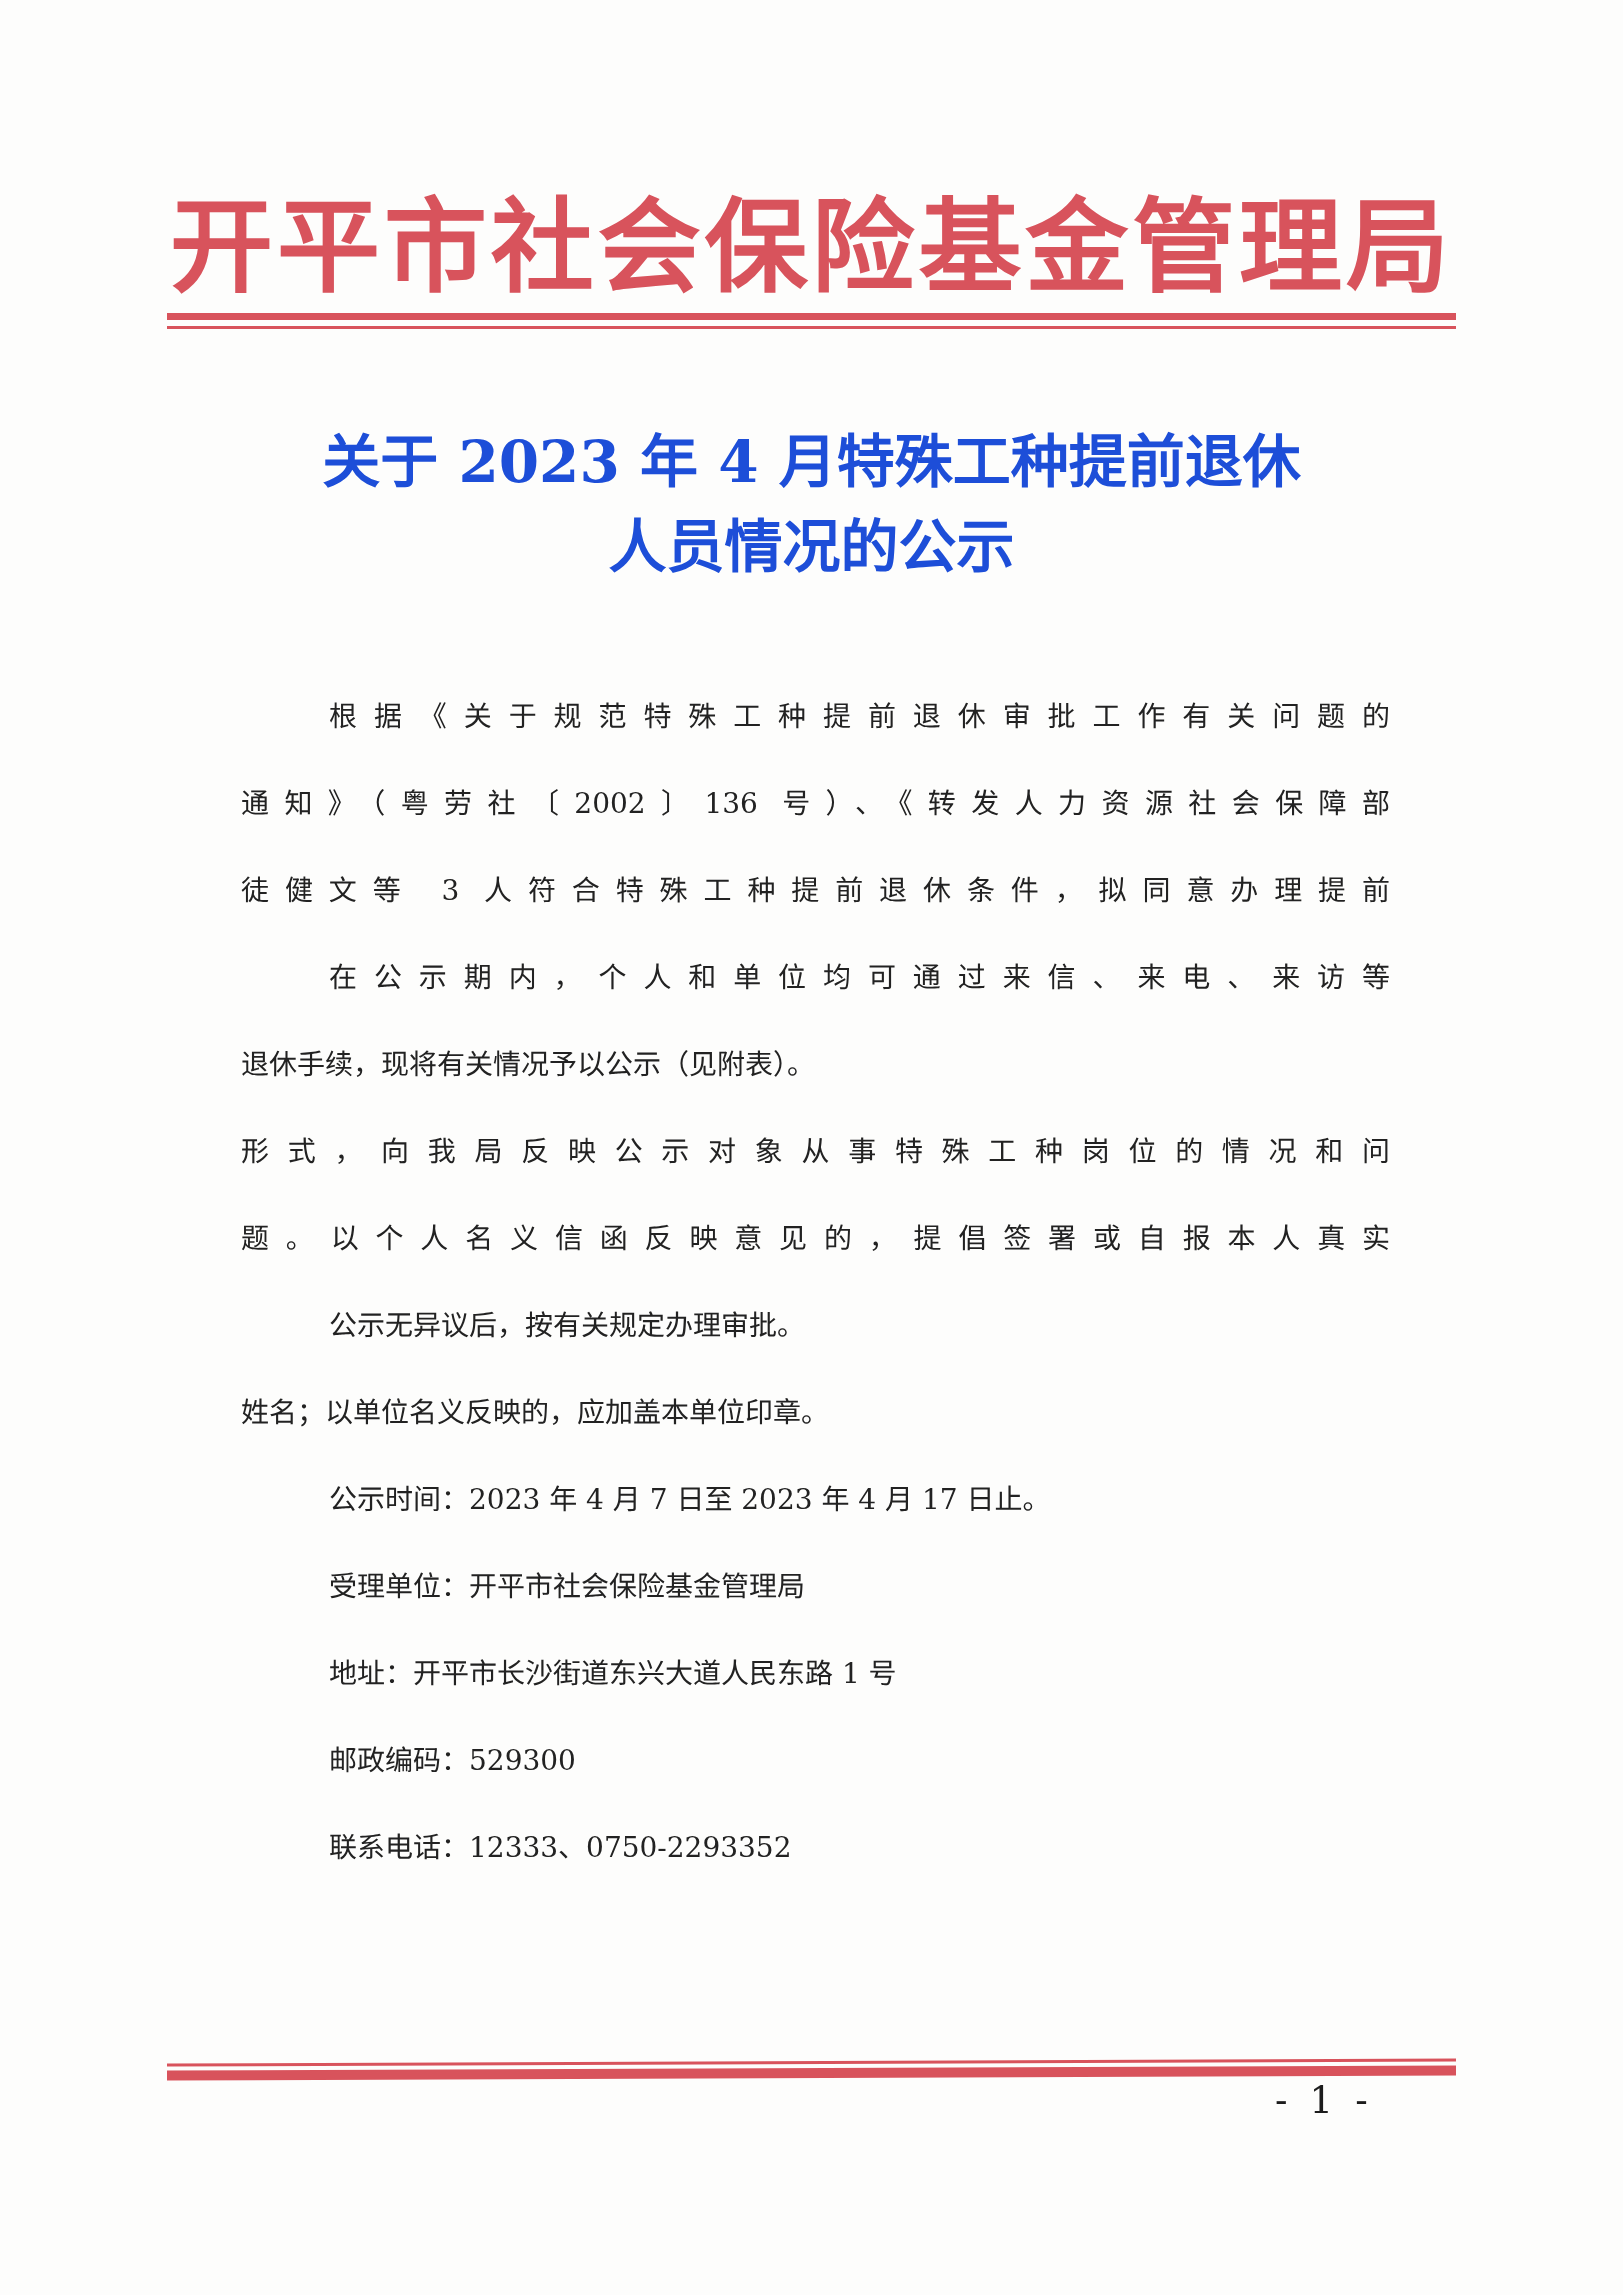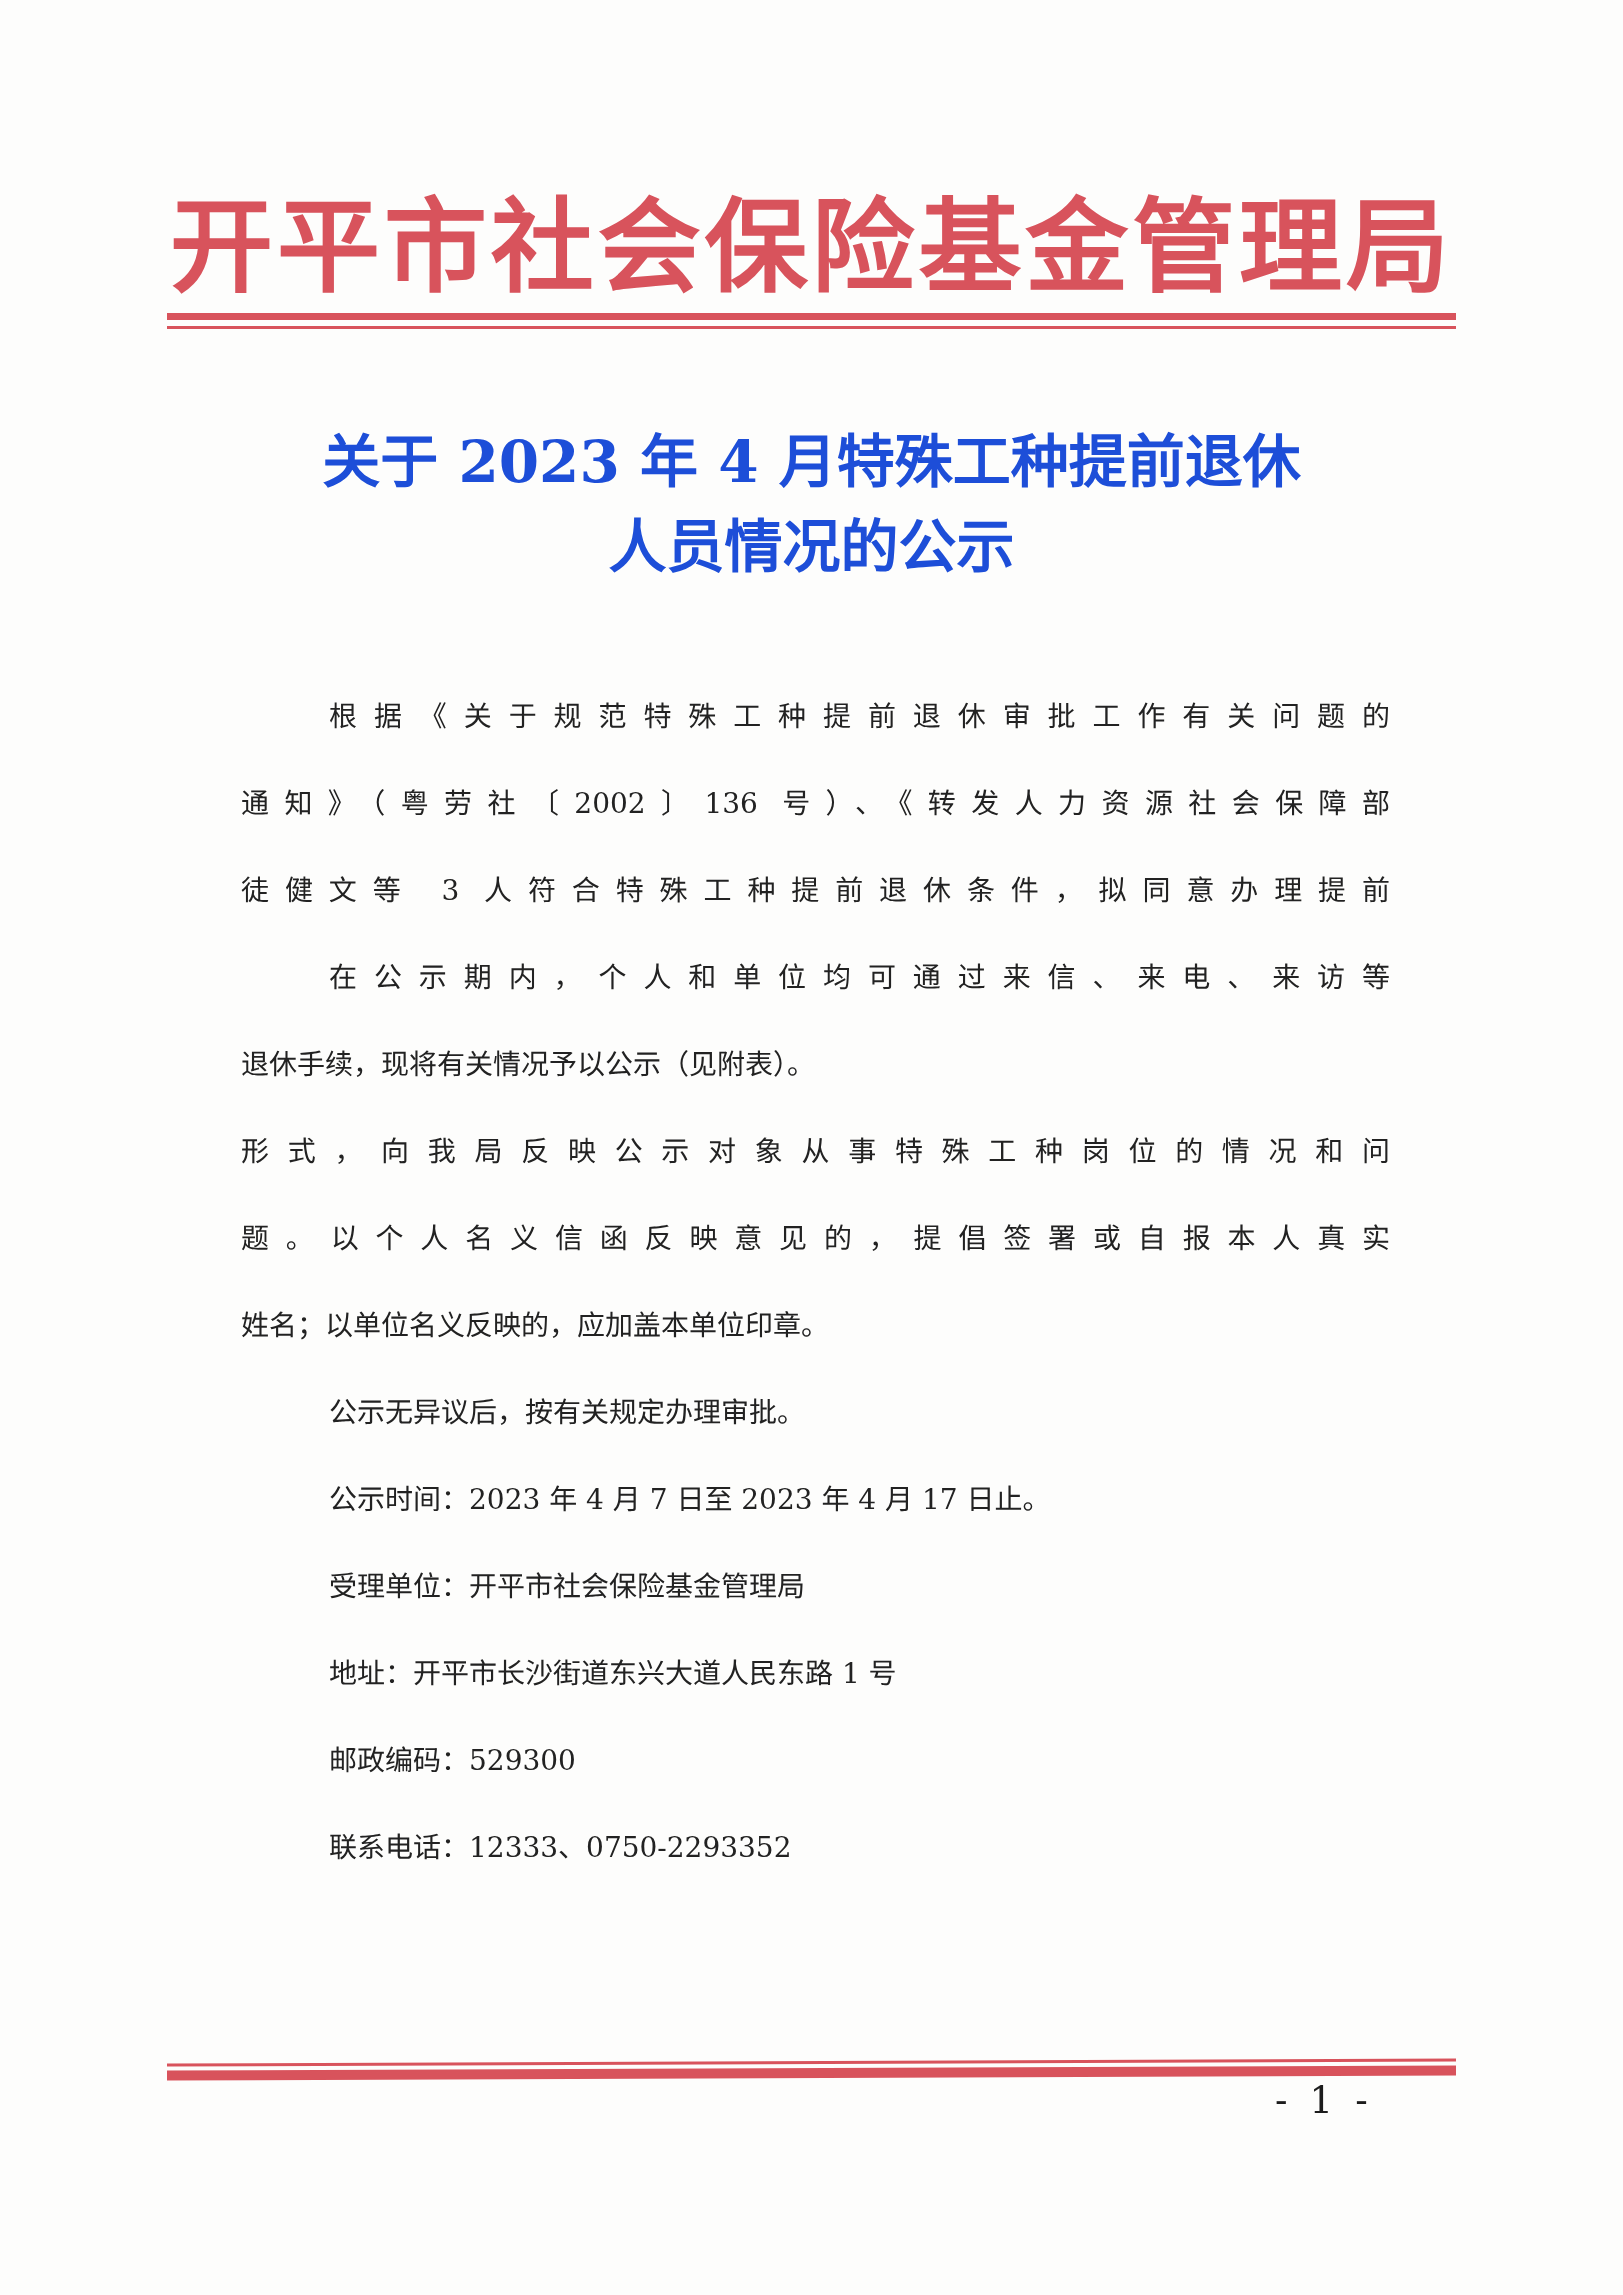--- a/index.html
+++ b/index.html
@@ -102,22 +102,22 @@
   </div>
 
   <div class="body-text">
     <div class="line indent fill">根据《关于规范特殊工种提前退休审批工作有关问题的</div>
     <div class="line fill">通知》（粤劳社〔2002〕136 号）、《转发人力资源社会保障部</div>
     <div class="line fill">徒健文等 3 人符合特殊工种提前退休条件，拟同意办理提前</div>
     <div class="line indent fill">在公示期内，个人和单位均可通过来信、来电、来访等</div>
     <div class="line">退休手续，现将有关情况予以公示（见附表）。</div>
     <div class="line fill">形式，向我局反映公示对象从事特殊工种岗位的情况和问</div>
     <div class="line fill">题。以个人名义信函反映意见的，提倡签署或自报本人真实</div>
+    <div class="line indent">公示无异议后，按有关规定办理审批。</div>
     <div class="line">姓名；以单位名义反映的，应加盖本单位印章。</div>
-    <div class="line indent">公示无异议后，按有关规定办理审批。</div>
     <div class="line indent">公示时间：2023 年 4 月 7 日至 2023 年 4 月 17 日止。</div>
     <div class="line indent">受理单位：开平市社会保险基金管理局</div>
     <div class="line indent">地址：开平市长沙街道东兴大道人民东路 1 号</div>
     <div class="line indent">邮政编码：529300</div>
     <div class="line indent">联系电话：12333、0750-2293352</div>
   </div>
 
   <div class="rule rule-bottom-thin"></div>
   <div class="rule rule-bottom-thick"></div>
 

